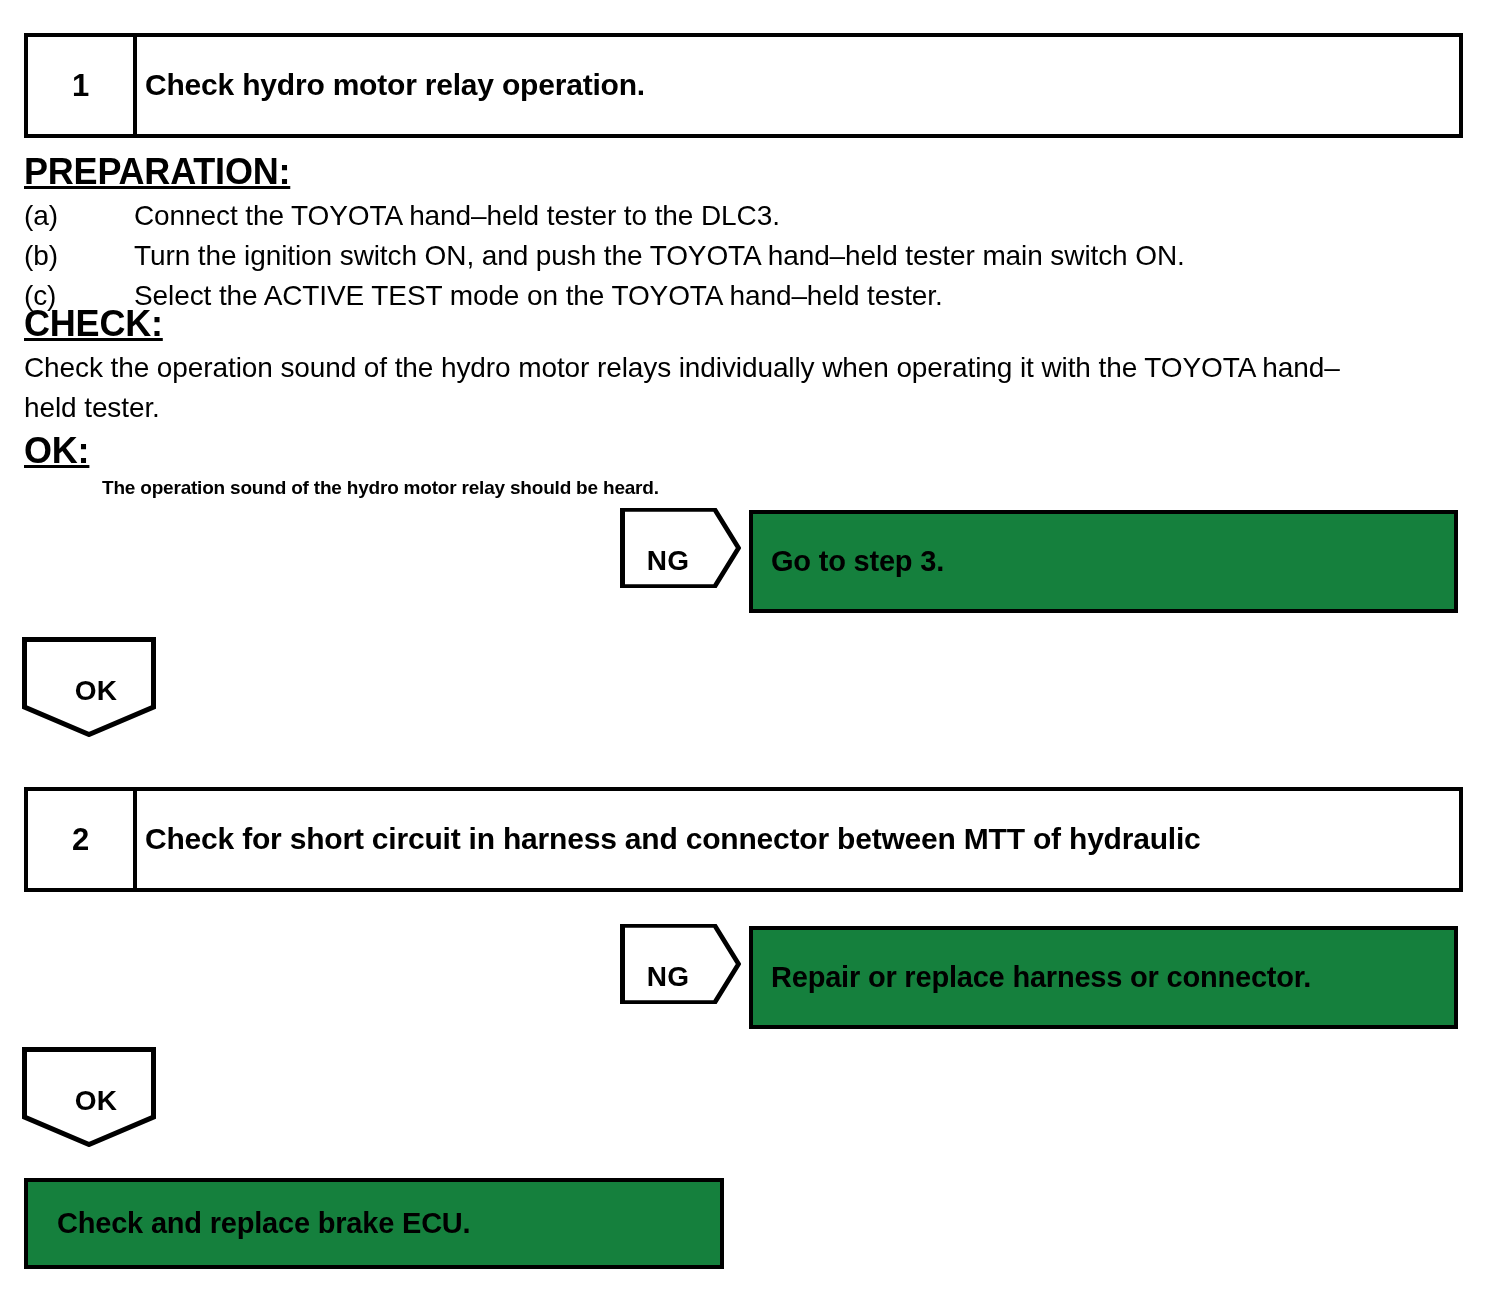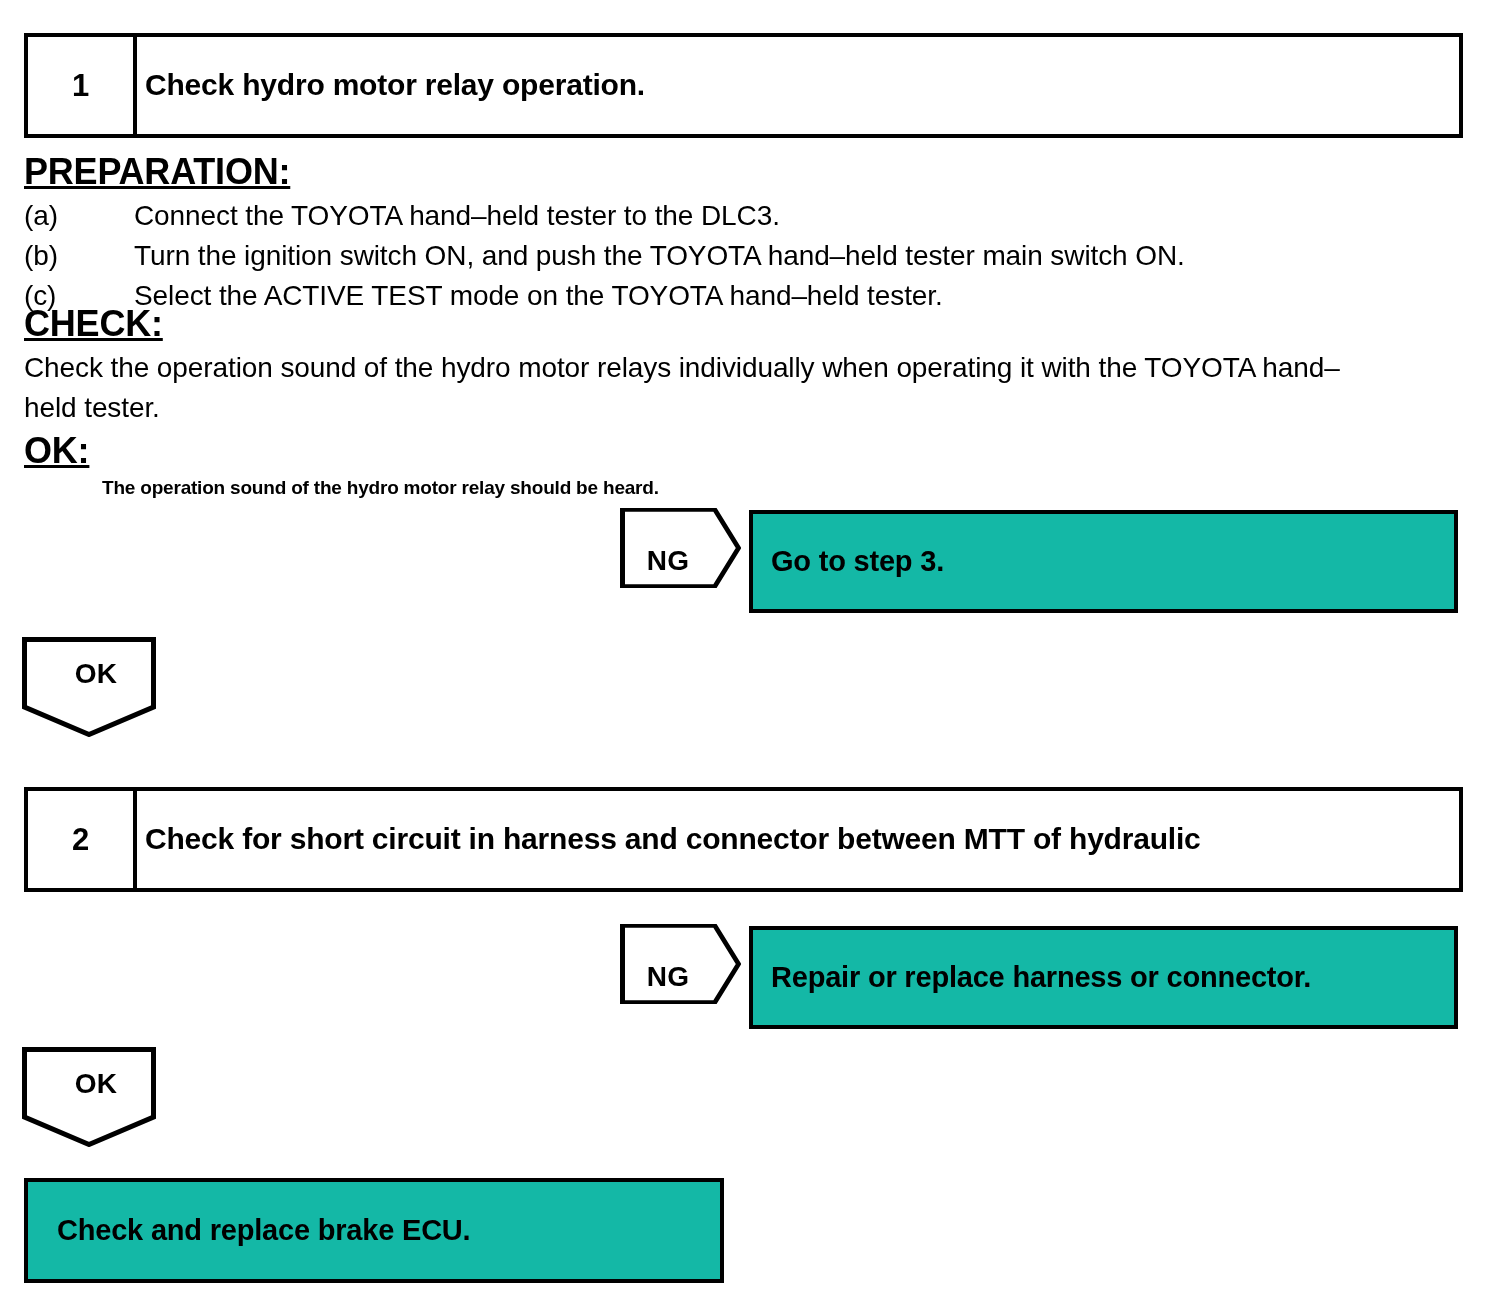--- a/index.html
+++ b/index.html
@@ -128,36 +128,36 @@
   .ok-shape svg {
     position: absolute;
     left: 0; top: 0;
     width: 100%;
     height: 100%;
     display: block;
   }
   .ok-shape .lbl {
     position: absolute;
     left: 0;
-    top: 0;
+    top: 17px;
     width: 148px;
     height: 74px;
     display: flex;
     align-items: center;
     justify-content: center;
     font-size: 28px;
     font-weight: bold;
     letter-spacing: 0.3px;
   }
 
   
   .result-box {
     position: absolute;
     border: 4px solid #000;
-    background: #14b8a6;
+    background: #15803d;
     box-sizing: border-box;
     display: flex;
     align-items: center;
     padding-left: 18px;
     padding-right: 12px;
     font-size: 29px;
     font-weight: bold;
     letter-spacing: -0.2px;
   }
 </style>
@@ -238,17 +238,17 @@
     <span>Repair or replace harness or connector.</span>
   </div>
 
   <div class="ok-shape" style="left:22px; top:1047px;">
     <svg viewBox="0 0 134 100" preserveAspectRatio="none">
       <polygon points="2.5,2.5 131.5,2.5 131.5,70 67,97.5 2.5,70" fill="#ffffff" stroke="#000000" stroke-width="5" stroke-linejoin="miter"></polygon>
     </svg>
     <div class="lbl">OK</div>
   </div>
 
-  <div class="result-box" style="left:24px; top:1178px; width:700px; height:105px; padding-left:29px;">
+  <div class="result-box" style="left:24px; top:1178px; width:700px; height:91px; padding-left:29px;">
     <span>Check and replace brake ECU.</span>
   </div>
 
 </div>
 
 </body></html>

